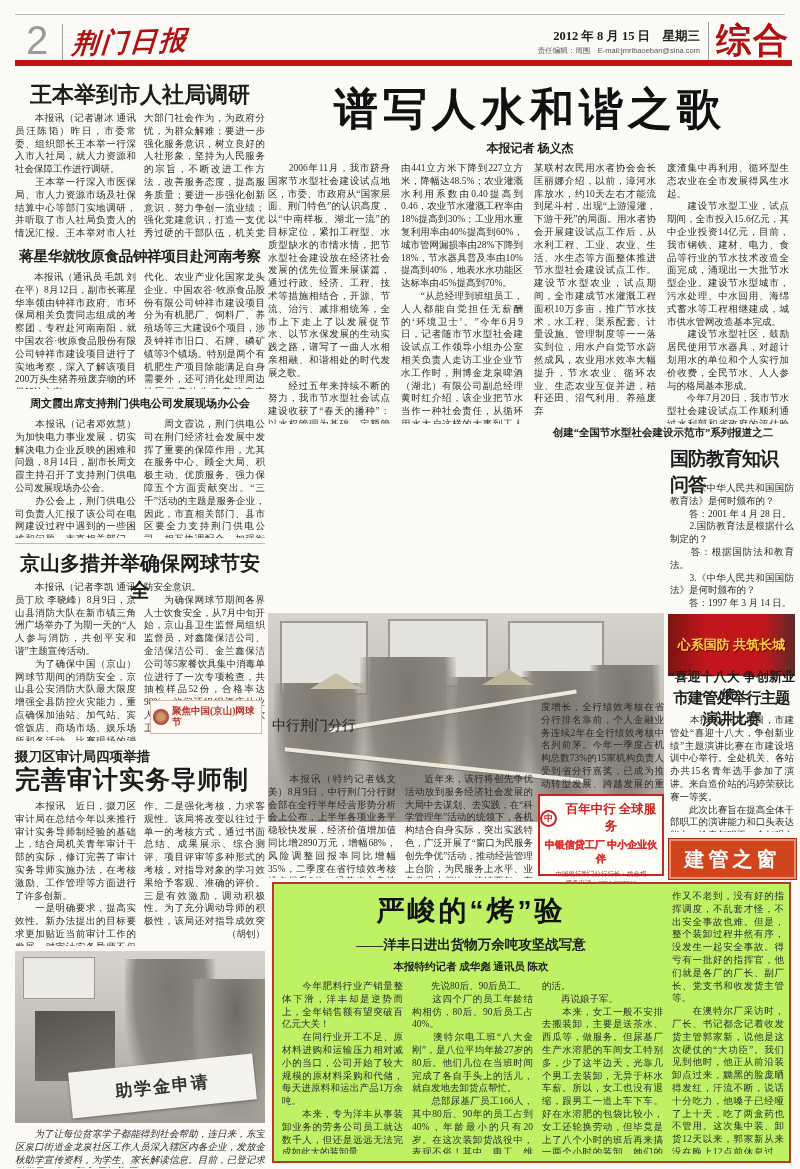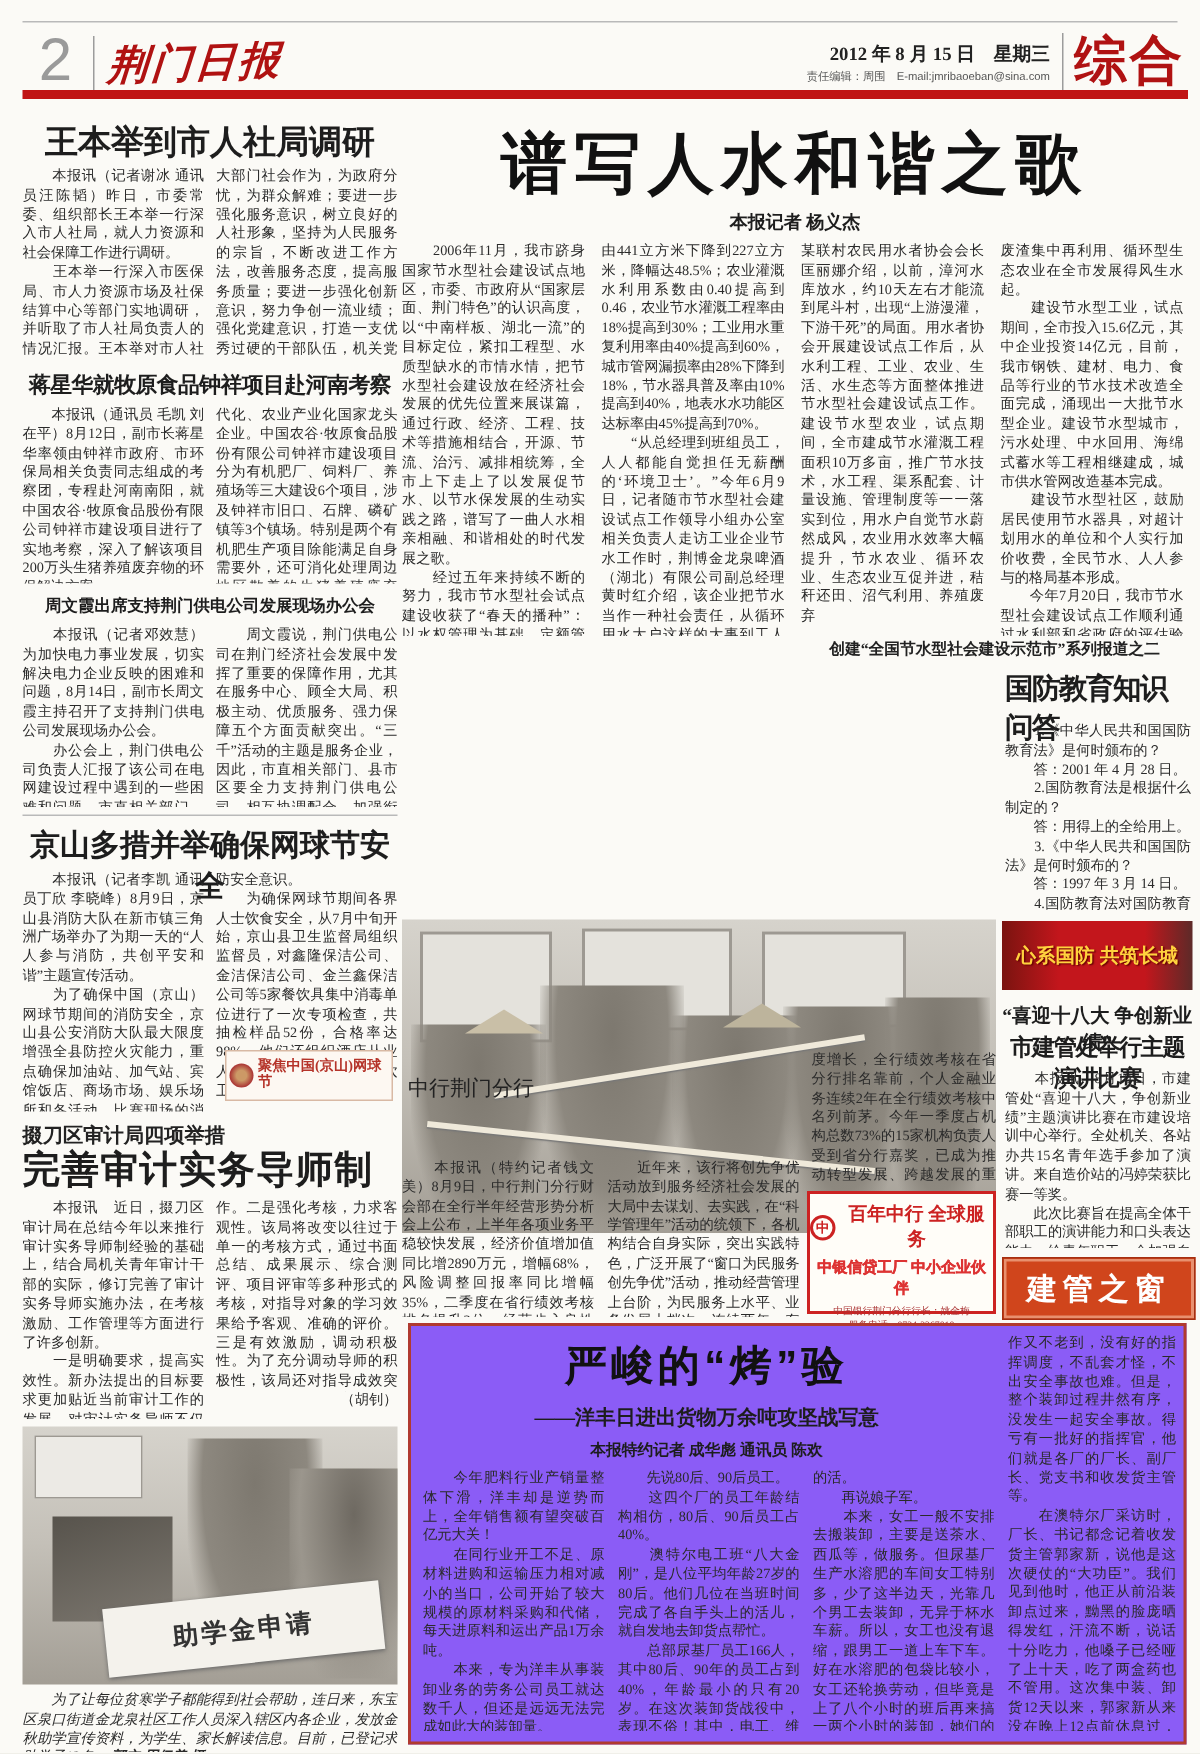--- a/index.html
+++ b/index.html
@@ -145,38 +145,38 @@
     <div class="serifB" style="font-size:10px;color:#d33;margin-top:3px;-webkit-text-stroke:0.3px #d33;">中银信贷工厂 中小企业伙伴</div>
     <div style="font-size:6.5px;color:#a33;margin-top:4px;">中国银行荆门分行行长：姚金梅</div>
     <div style="font-size:6.5px;color:#a33;">服务电话：0724-2367010</div>
   </div>
 
   <div class="abs serifB" style="left:670px;top:446px;width:124px;font-size:19px;letter-spacing:-1px;">国防教育知识问答</div>
   <div class="abs" style="left:670px;top:482px;width:124px;height:128px;overflow:hidden;">
     <div class="body-txt pre">　　1.《中华人民共和国国防教育法》是何时颁布的？</div>
     <div class="body-txt pre">　　答：2001 年 4 月 28 日。</div>
     <div class="body-txt pre">　　2.国防教育法是根据什么制定的？</div>
-    <div class="body-txt pre">　　答：用得上的全给用上。</div>
+    <div class="body-txt pre">　　答：根据国防法和教育法。</div>
     <div class="body-txt pre">　　3.《中华人民共和国国防法》是何时颁布的？</div>
     <div class="body-txt pre">　　答：1997 年 3 月 14 日。</div>
     <div class="body-txt pre">　　4.国防教育法对国防教育的地位和作用是怎么表述的？</div>
 
   </div>
-  <div class="abs" style="left:668px;top:614px;width:127px;height:46px;background:linear-gradient(90deg,#7a1410,#c3161c 30%,#c3161c 75%,#5d2a28);display:flex;align-items:center;justify-content:center;">
+  <div class="abs" style="left:668px;top:614px;width:127px;height:62px;background:linear-gradient(90deg,#7a1410,#c3161c 30%,#c3161c 75%,#5d2a28);display:flex;align-items:center;justify-content:center;">
     <span class="sansB" style="font-size:13px;color:#ffd23e;text-shadow:1px 1px 1px #600;">心系国防  共筑长城</span>
   </div>
   <div class="abs serifB center" style="left:668px;top:688px;width:127px;font-size:15.5px;letter-spacing:-1px;">市建管处举行主题演讲比赛</div>
   <div class="abs serifB center" style="left:668px;top:668px;width:127px;font-size:13px;">“喜迎十八大  争创新业绩”</div>
   <div class="abs body-txt pre" style="left:670px;top:714px;width:124px;height:118px;">　　本报讯　8月10日，市建管处“喜迎十八大，争创新业绩”主题演讲比赛在市建设培训中心举行。全处机关、各站办共15名青年选手参加了演讲。来自造价站的冯婷荣获比赛一等奖。
 　　此次比赛旨在提高全体干部职工的演讲能力和口头表达能力，给青年职工一个加强自我学习、展现自我、提升自我的机会和舞台，从而进一步激发青年职工为建管事业跨越发展建功立业，以优异的工作成绩迎接党的十八大胜利召开。（小颜）</div>
   <div class="abs" style="left:668px;top:838px;width:127px;height:40px;background:#d0451c;border:1px solid #a52f10;box-shadow:inset 0 0 0 2px #e8906f;display:flex;align-items:center;justify-content:center;">
     <span class="serifB" style="font-size:20px;color:#fff;letter-spacing:4px;">建管之窗</span>
   </div>
 
-  <div class="abs" style="left:272px;top:882px;width:519px;height:281px;border:2px solid #b03a30;background:#8b5cf6;box-sizing:border-box;">
+  <div class="abs" style="left:272px;top:882px;width:519px;height:281px;border:2px solid #b03a30;background:#bef264;box-sizing:border-box;">
     <div class="abs sansB center" style="left:4px;top:8px;width:386px;font-size:28px;letter-spacing:3px;color:#111;">严峻的“烤”验</div>
     <div class="abs serifB center" style="left:4px;top:52px;width:386px;font-size:13.5px;">——洋丰日进出货物万余吨攻坚战写意</div>
     <div class="abs serifB center" style="left:4px;top:76px;width:386px;font-size:10.5px;">本报特约记者 成华彪 通讯员 陈欢</div>
     <div class="abs flex" style="left:8px;top:96px;width:382px;height:174px;gap:9px;">
       <div class="col body-txt pre" style="width:121px;">　　今年肥料行业产销量整体下滑，洋丰却是逆势而上，全年销售额有望突破百亿元大关！
 　　在同行业开工不足、原材料进购和运输压力相对减小的当口，公司开始了较大规模的原材料采购和代储，每天进原料和运出产品1万余吨。
 　　本来，专为洋丰从事装卸业务的劳务公司员工就达数千人，但还是远远无法完成如此大的装卸量。
 　　怎么办？全员总动员，凡从事二次肥料加工的工厂，一线员工早班和中班下班后，各班组分别完成一两车的装卸，用“正规军”协助“杂牌军”的办法来打赢这场歼灭战！
 　　这次装卸突击战，主要发生在总部基地。总部基地12个分厂，又集中在磷酸钾厂、尿基厂、实验工厂和澳特尔复合肥厂4座工厂。</div>
       <div class="col body-txt pre" style="width:121px;">　　先说80后、90后员工。

